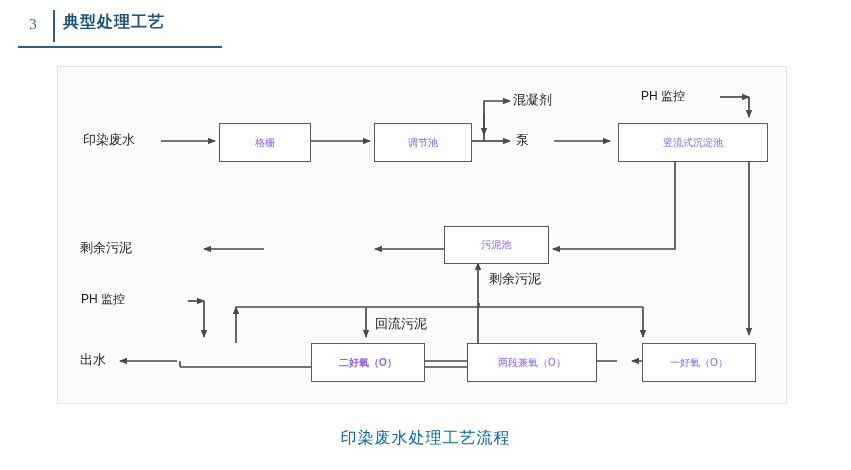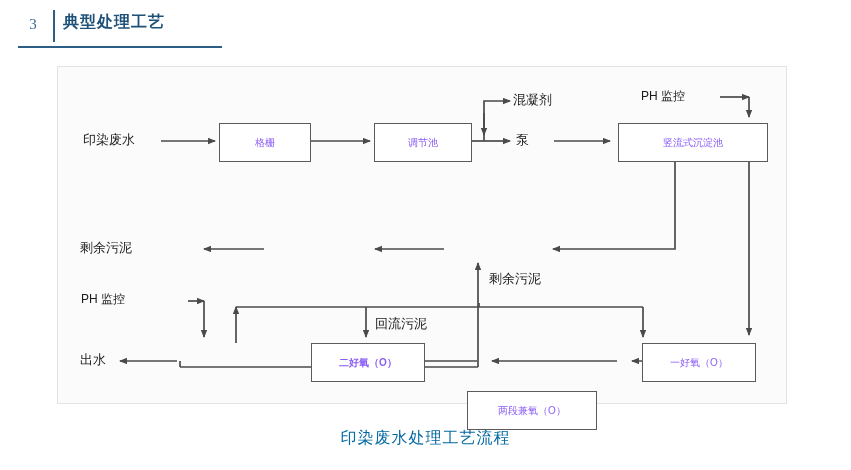--- a/index.html
+++ b/index.html
@@ -116,23 +116,24 @@
       <path d="M119,294 L62,294" marker-end="url(#ah)"></path>
 
       <path d="M122,294 L122,300"></path>
     </g>
   </svg>
 
   <div class="node" style="left:161px;top:56px;width:90px;height:37px;">格栅</div>
   <div class="node" style="left:560px;top:56px;width:148px;height:37px;">竖流式沉淀池</div>
   <div class="node" style="left:316px;top:56px;width:96px;height:37px;">调节池</div>
 
+  <div class="node" style="left:386px;top:159px;width:103px;height:36px;">污泥池</div>
 
   <div class="node" style="left:253px;top:276px;width:112px;height:37px;font-weight:bold;">二好氧（O）</div>
-  <div class="node" style="left:409px;top:276px;width:128px;height:37px;margin-top:48px;">两段兼氧（O）</div>
+  <div class="node" style="left:409px;top:276px;width:128px;height:37px;">两段兼氧（O）</div>
   <div class="node" style="left:584px;top:276px;width:112px;height:37px;">一好氧（O）</div>
 
   <div class="label" style="left:25px;top:64px;">印染废水</div>
   <div class="label" style="left:455px;top:24px;">混凝剂</div>
   <div class="label" style="left:458px;top:64px;">泵</div>
   <div class="label label-small" style="left:583px;top:21px;">PH 监控</div>
   <div class="label" style="left:22px;top:172px;">剩余污泥</div>
   <div class="label" style="left:431px;top:203px;">剩余污泥</div>
   <div class="label label-small" style="left:23px;top:224px;">PH 监控</div>
   <div class="label" style="left:317px;top:248px;">回流污泥</div>

